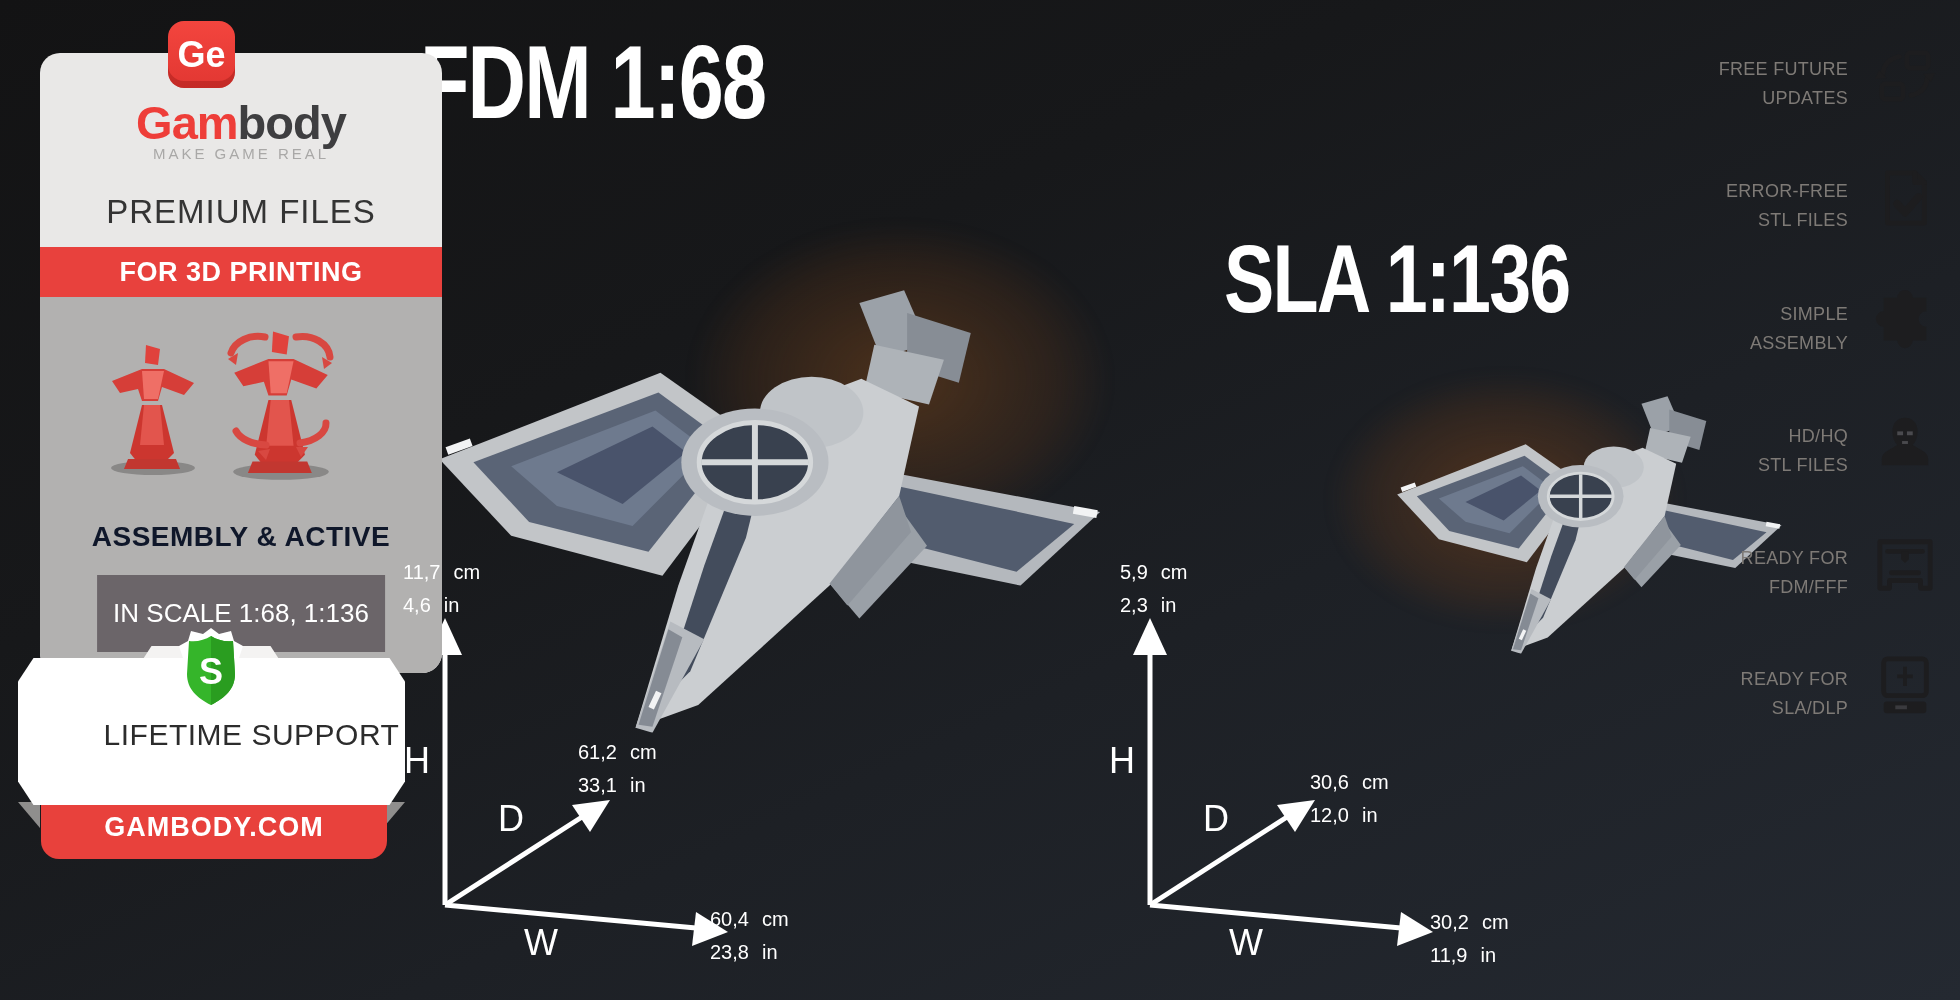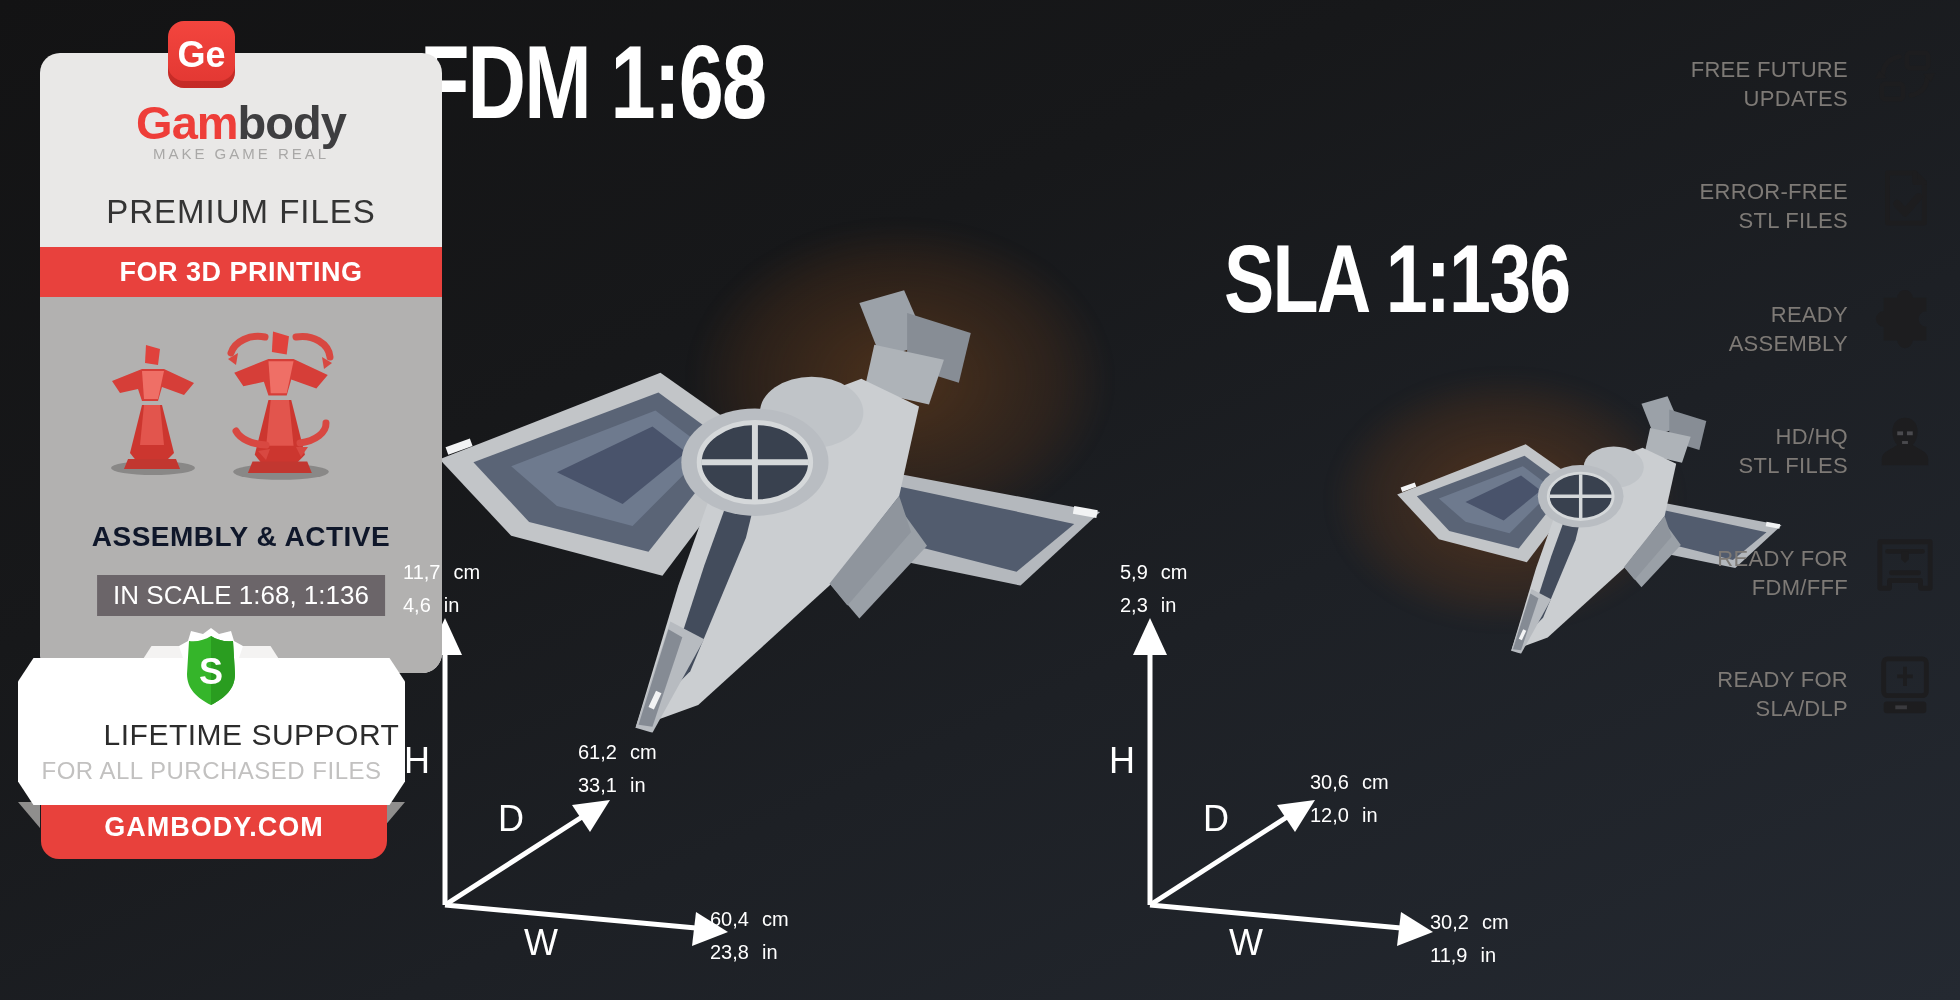--- a/index.html
+++ b/index.html
@@ -19,21 +19,21 @@
 
   
   .big-title{position:absolute;color:#fff;font-weight:800;letter-spacing:-2px;
              transform:scale(.92,1.18);transform-origin:left top;white-space:nowrap;}
   .title-fdm{left:420px;top:22px;font-size:88px;}
   .title-sla{left:1224px;top:224px;font-size:82px;}
 
   
   .feature{position:absolute;display:flex;align-items:center;justify-content:flex-end;
            left:1560px;width:376px;}
-  .feature-text{text-align:right;color:#7e7a76;font-size:22px;line-height:29px;font-weight:500;
+  .feature-text{text-align:right;color:#7e7a76;font-size:18px;line-height:29px;font-weight:500;
                 letter-spacing:.3px;white-space:nowrap;margin-right:26px;margin-top:17px;}
   .feature-icon{width:62px;height:62px;flex:0 0 62px;}
   .feature-icon svg{width:100%;height:100%;}
   .fi{fill:#1d1d1f;stroke:none;}
   .fo{fill:none;stroke:#1d1d1f;stroke-width:5;stroke-linecap:round;stroke-linejoin:round;}
 
   
   .card{position:absolute;left:40px;top:53px;width:402px;height:620px;background:#e9e8e7;
         border-radius:20px;z-index:3;}
   .ge-icon{position:absolute;left:168px;top:21px;width:67px;height:67px;border-radius:16px;
@@ -50,21 +50,21 @@
            color:#343434;letter-spacing:1px;}
   .red-band{position:absolute;left:0;top:194px;width:100%;height:50px;background:#e8413d;
             display:flex;align-items:center;justify-content:center;color:#fff;font-size:27px;
             font-weight:700;letter-spacing:.5px;}
   .gray-sec{position:absolute;left:0;top:244px;width:100%;height:376px;background:#b2b1b0;
             border-radius:0 0 20px 20px;}
   .figures{position:absolute;left:28px;top:16px;width:292px;height:196px;}
   .assembly{position:absolute;left:0;top:224px;width:100%;text-align:center;font-size:28px;
             font-weight:700;color:#0f172a;letter-spacing:.5px;}
   .scale-badge{position:absolute;left:50%;top:278px;transform:translateX(-50%);
-               background:#6b6569;color:#fff;font-size:26px;padding:5px 16px;white-space:nowrap;}
+               background:#6b6569;color:#fff;font-size:26px;padding:23px 16px;white-space:nowrap;}
 
   .wedge{position:absolute;left:118px;top:646px;width:186px;height:52px;background:#f4f3f2;
          clip-path:polygon(0 100%,18% 0,82% 0,100% 100%);z-index:4;}
   .redbar{position:absolute;left:41px;top:760px;width:346px;height:99px;background:#e8413c;
           border-radius:0 0 18px 18px;z-index:4;}
   .redbar-notch{position:absolute;left:112px;top:0px;width:126px;height:28px;background:#f7f6f5;
           clip-path:polygon(0 0,100% 0,78% 100%,22% 100%);}
   .website{position:absolute;left:0;top:52px;width:100%;text-align:center;color:#fff;
            font-size:27px;font-weight:700;letter-spacing:1px;}
   .fold{position:absolute;width:22px;height:26px;background:#8f8e8d;z-index:3;}
@@ -176,21 +176,21 @@
     <div class="feature-text"><span>ERROR-FREE</span><br><span>STL FILES</span></div>
     <div class="feature-icon">
       <svg viewBox="0 0 64 64">
           <path class="fo" d="M14 6 h28 l10 10 v42 h-38 Z"></path>
           <path class="fo" d="M42 6 v10 h10"></path>
           <path d="M24 38 l8 9 14 -16" fill="none" stroke="#1d1d1f" stroke-width="8" stroke-linecap="round" stroke-linejoin="round"></path>
         </svg>
     </div>
   </div>
   <div class="feature" style="top:283px">
-    <div class="feature-text"><span>READY</span><br><span>ASSEMBLY</span></div>
+    <div class="feature-text"><span>SIMPLE</span><br><span>ASSEMBLY</span></div>
     <div class="feature-icon">
       <svg viewBox="0 0 64 64">
           <path class="fi" d="M24 8 a8 8 0 0 1 16 0 h14 v14 a8 8 0 0 0 0 16 v14 h-14 a8 8 0 0 1 -16 0 h-14 v-14 a8 8 0 0 1 0 -16 v-14 Z"></path>
         </svg>
     </div>
   </div>
   <div class="feature" style="top:405px">
     <div class="feature-text"><span>HD/HQ</span><br><span>STL FILES</span></div>
     <div class="feature-icon">
       <svg viewBox="0 0 64 64">
@@ -255,21 +255,20 @@
 
   <div class="wedge"></div>
   <div class="fold fold-l"></div>
   <div class="fold fold-r"></div>
   <div class="redbar">
     <div class="redbar-notch"></div>
     <div class="website">GAMBODY.COM</div>
   </div>
   <div class="ribbon">
     <div class="support-title">LIFETIME SUPPORT</div>
-    <div class="support-sub">FOR ALL PURCHASED FILES</div>
   </div>
   <svg class="shield" viewBox="0 0 68 88">
     <use href="#shield-sym"></use>
     <text x="34" y="58" text-anchor="middle" font-size="36" font-weight="700" fill="#fff" font-family="Liberation Sans, sans-serif">S</text>
   </svg>
 
   <svg class="axes axes-left" viewBox="0 0 420 410">
     <g stroke="#fff" stroke-width="5" fill="#fff">
       <line x1="65" y1="345" x2="65" y2="92"></line>
       <polygon points="65,58 48,95 82,95" stroke="none"></polygon>

